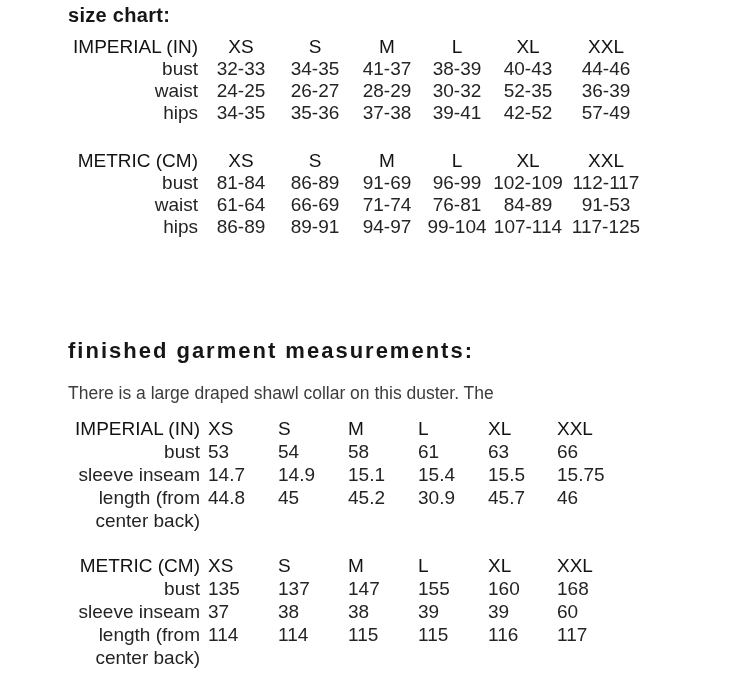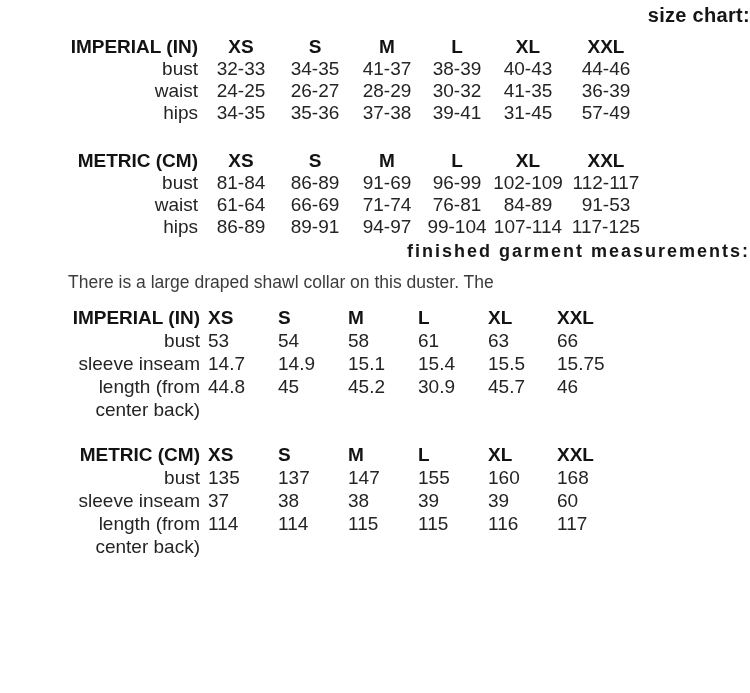--- a/index.html
+++ b/index.html
@@ -15,29 +15,29 @@
   .page {
     padding: 3px 0 0 68px;
     width: 682px;
   }
   .section-title {
     font-size: 20px;
     font-weight: 700;
     color: #161616;
     line-height: 24px;
     letter-spacing: 0.3px;
-    text-align: right;
   }
   .section-title.spaced {
-    font-size: 18px;
+    font-size: 22px;
     line-height: 26px;
     letter-spacing: 2px;
+    margin-top: 100px;
   }
   .note {
-    margin-top: 8px;
+    margin-top: 19px;
     font-size: 17.5px;
     line-height: 21px;
     color: #3c3c3c;
   }
   
   .grid {
     display: grid;
     align-items: start;
     color: #242424;
     font-size: 19px;
@@ -47,21 +47,21 @@
   .grid.s1 .cell { text-align: center; }
   .grid.s1 .lbl  { text-align: right; padding-right: 6px; }
   .grid.t1 { margin-top: 9px; }
   .grid.t2 { margin-top: 26px; }
   
   .grid.s2 { grid-template-columns: 140px 70px 70px 70px 70px 69px 90px; line-height: 23px; }
   .grid.s2 .cell { text-align: left; }
   .grid.s2 .lbl  { text-align: right; padding-right: 8px; }
   .grid.t3 { margin-top: 13px; }
   .grid.t4 { margin-top: 22px; }
-  .hdr { font-weight: 700; color: #131313; }
+  .hdr { font-weight: 400; color: #131313; }
 </style>
 </head>
 <body>
 
 <div class="page">
 
   <div class="section-title">size chart:</div>
 
   <div class="grid s1 t1">
     <div class="cell lbl hdr">IMPERIAL (IN)</div>
@@ -78,29 +78,29 @@
     <div class="cell">41-37</div>
     <div class="cell">38-39</div>
     <div class="cell">40-43</div>
     <div class="cell">44-46</div>
 
     <div class="cell lbl">waist</div>
     <div class="cell">24-25</div>
     <div class="cell">26-27</div>
     <div class="cell">28-29</div>
     <div class="cell">30-32</div>
-    <div class="cell">41-35</div>
+    <div class="cell">52-35</div>
     <div class="cell">36-39</div>
 
     <div class="cell lbl">hips</div>
     <div class="cell">34-35</div>
     <div class="cell">35-36</div>
     <div class="cell">37-38</div>
     <div class="cell">39-41</div>
-    <div class="cell">31-45</div>
+    <div class="cell">42-52</div>
     <div class="cell">57-49</div>
   </div>
 
   <div class="grid s1 t2">
     <div class="cell lbl hdr">METRIC (CM)</div>
     <div class="cell hdr">XS</div>
     <div class="cell hdr">S</div>
     <div class="cell hdr">M</div>
     <div class="cell hdr">L</div>
     <div class="cell hdr">XL</div>

